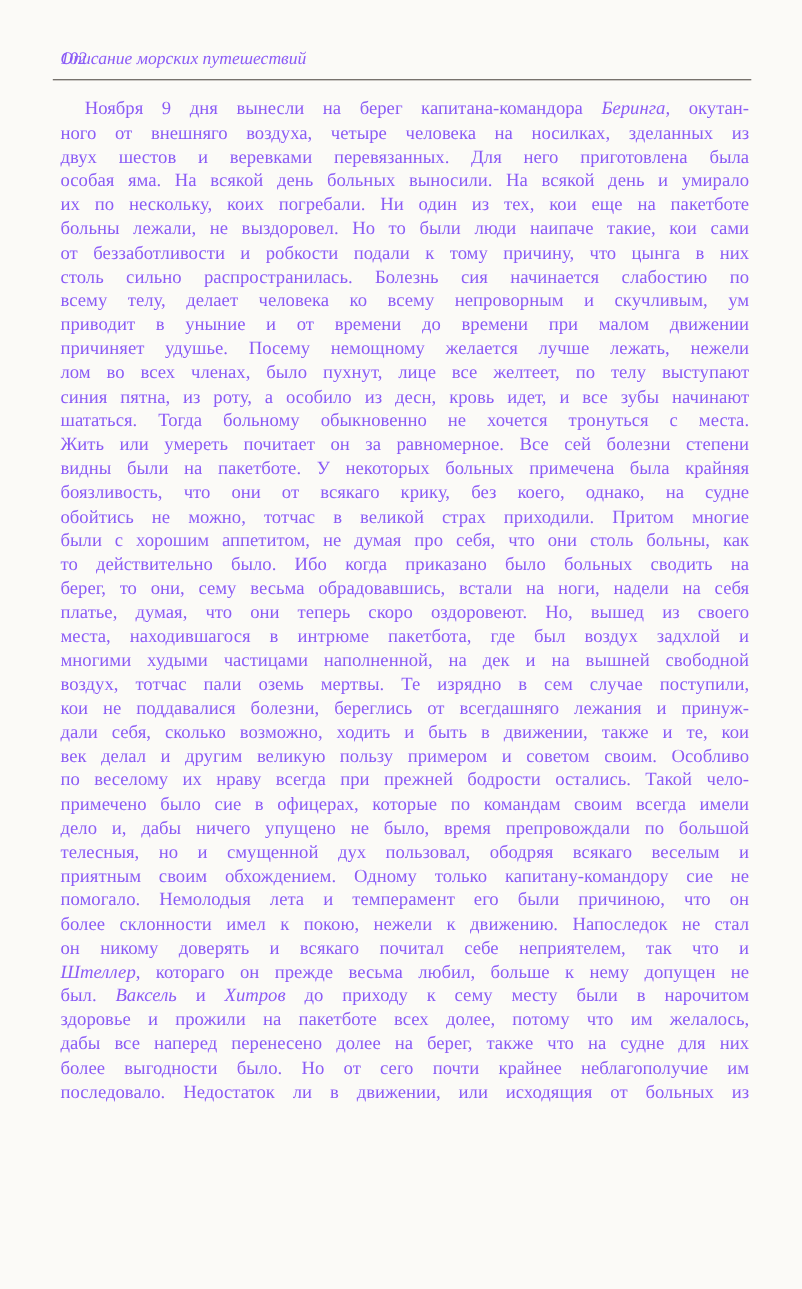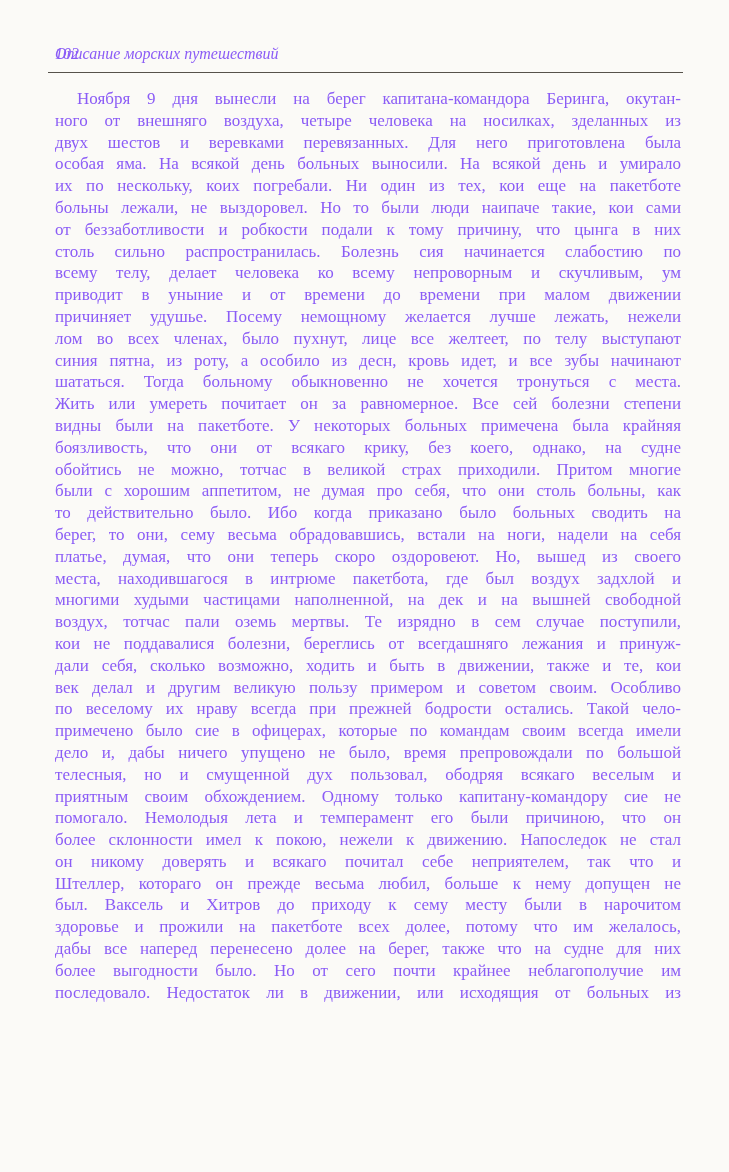--- a/index.html
+++ b/index.html
@@ -48,20 +48,21 @@
     line-height: 21.8px;
     text-align: justify;
     text-align-last: justify;
     -moz-text-align-last: justify;
     white-space: normal;
   }
   .line.first {
     text-indent: 22px;
   }
   .em {
+    font-style: italic;
   }
 </style>
 </head>
 <body>
 
 <div class="page">
   <header class="page-header">
     <span class="page-number">102</span>
     <span class="running-title">Описание морских путешествий</span>
   </header>

